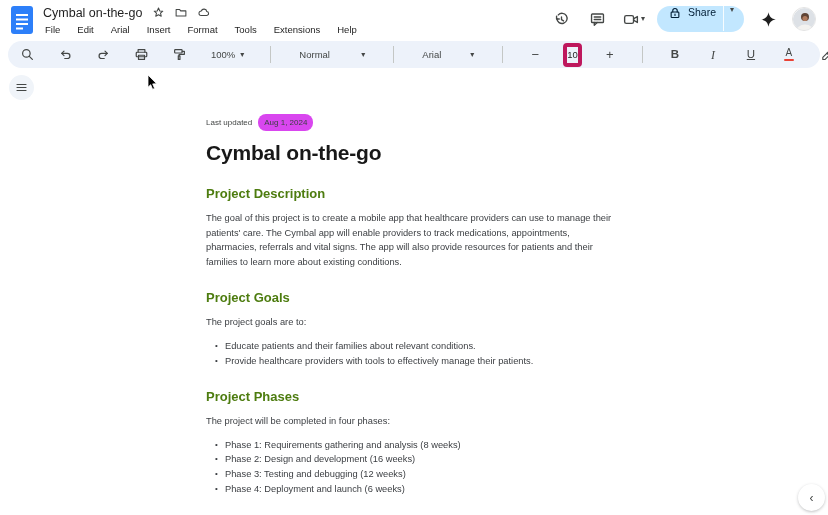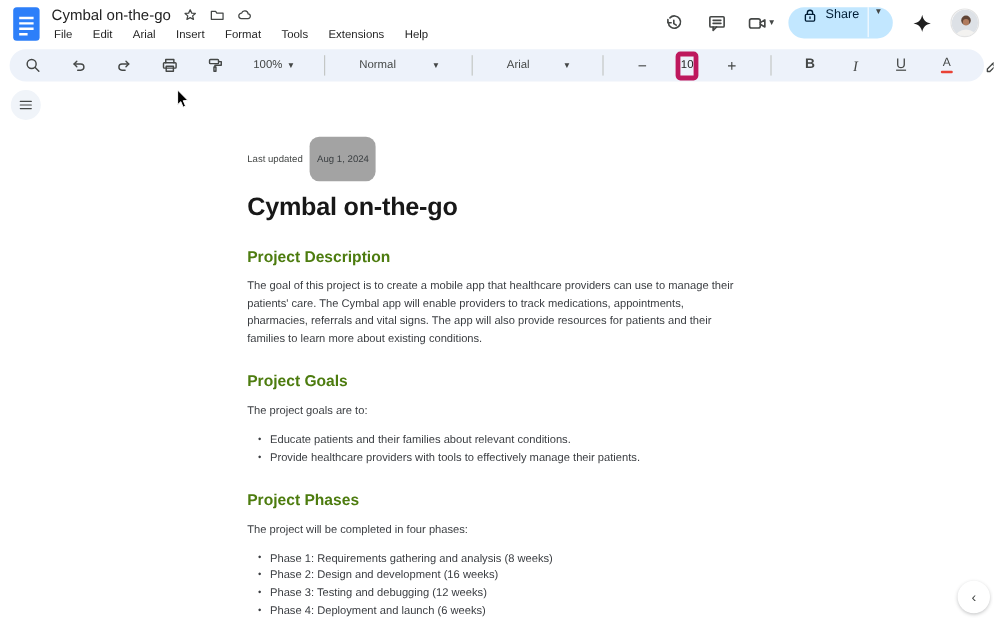--- a/index.html
+++ b/index.html
@@ -50,21 +50,21 @@
   .pm{font-size:13px;color:#444746;width:16px;text-align:center;cursor:pointer}
   .right-group{margin-left:auto;display:flex;align-items:center;gap:10px}
   
   .outline-fab{position:absolute;left:9px;top:75px;width:25px;height:25px;border-radius:50%;background:#f0f4f9;display:flex;align-items:center;justify-content:center;cursor:pointer}
   .collapse-fab{position:absolute;left:798px;top:484px;width:27px;height:27px;border-radius:50%;background:#fff;box-shadow:0 1px 3px rgba(60,64,67,.3);display:flex;align-items:center;justify-content:center;color:#444746;font-size:12px;cursor:pointer}
   .cursor{position:absolute;left:147px;top:75px;pointer-events:none}
   
   .doc{padding-top:46px}
   .content{margin-left:206px;width:412px}
   .meta{display:flex;align-items:center;gap:6px;font-size:8px;color:#444746}
-  .chip{background:#a3a3a3;border-radius:8px;padding:14px 6px;color:#3c4043;cursor:pointer}
+  .chip{background:#d946ef;border-radius:8px;padding:4px 6px;color:#3c4043;cursor:pointer}
   .h1{font-size:21px;font-weight:700;color:#181818;margin:10px 0 0;letter-spacing:-.2px}
   .h2{font-size:13px;font-weight:700;color:#4d7c0f;margin:21px 0 0}
   .para{font-size:9.3px;line-height:14.6px;color:#3b3e42;margin:10px 0 0}
   .blist{margin:9px 0 0;padding:0;list-style:none}
   .blist li{position:relative;padding-left:19px;font-size:9.3px;line-height:14.6px;color:#3b3e42}
   .blist li::before{content:"•";position:absolute;left:9px;top:0;font-size:8px;color:#3b3e42}
 </style>
 </head>
 <body>
 

